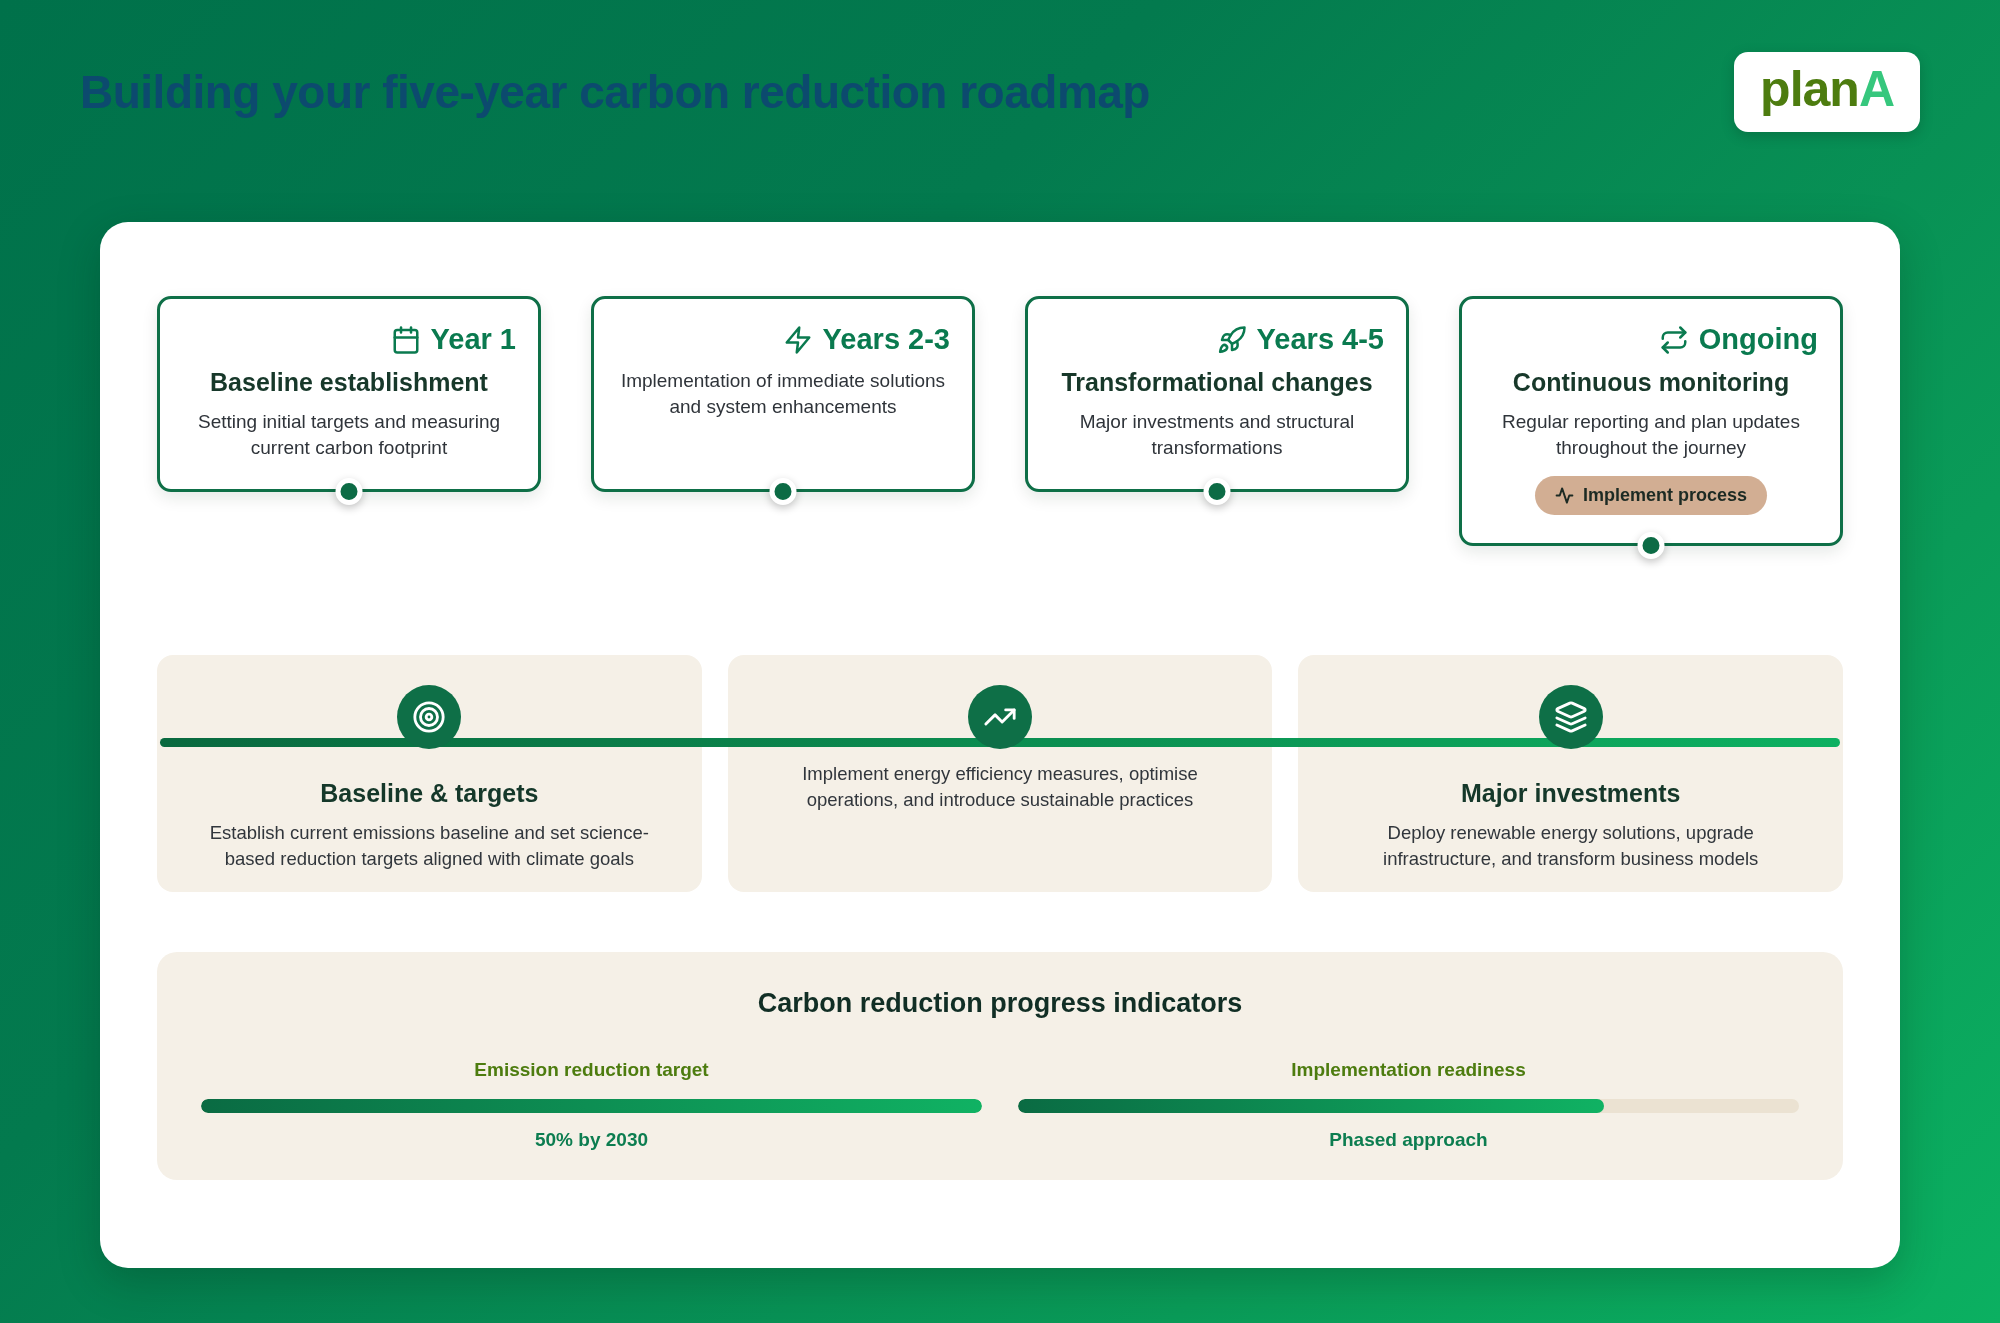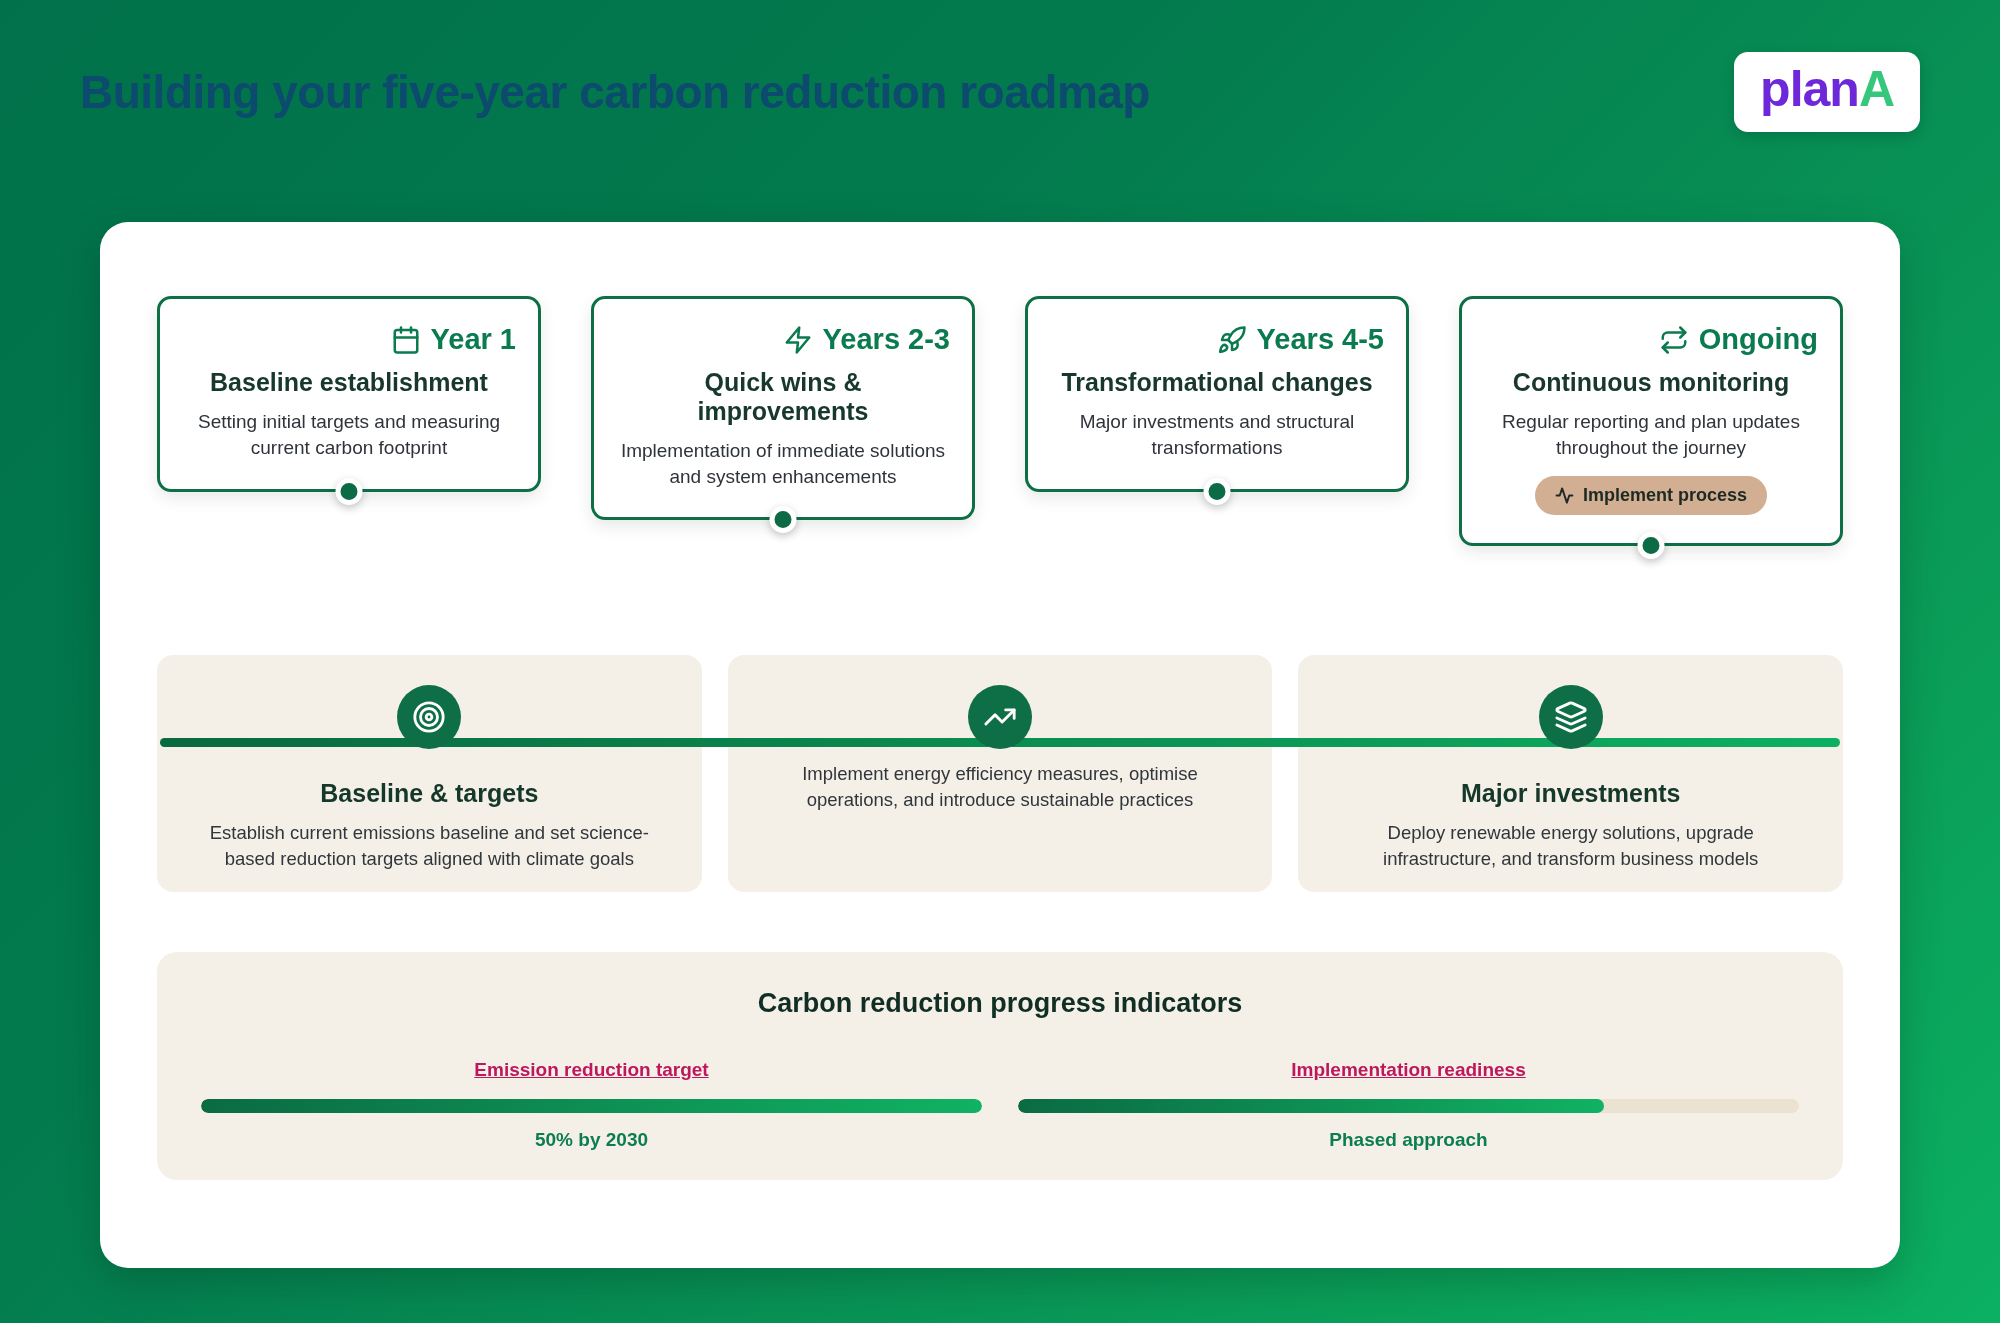--- a/index.html
+++ b/index.html
@@ -8,21 +8,21 @@
     font-family:"Liberation Sans", sans-serif;
     background:linear-gradient(135deg,#00714a 0%,#037a4e 35%,#0a9b58 75%,#0bb061 100%);
     position:relative; overflow:hidden;
   }
 
   
   .header { position:absolute; top:52px; left:80px; right:80px; display:flex; justify-content:space-between; align-items:center; }
   .page-title { color:#0c4a6e; font-size:46px; font-weight:700; letter-spacing:-0.5px; }
   .logo { background:#ffffff; border-radius:14px; padding:8px 26px 14px 26px; box-shadow:0 4px 14px rgba(0,0,0,.18); }
   .logo span { font-size:50px; font-weight:800; letter-spacing:-1px; }
-  .logo .p1 { color:#6d28d9; }
+  .logo .p1 { color:#4d7c0f; }
   .logo .p2 { color:#36c77d; }
 
   
   .main-card {
     position:absolute; left:100px; top:222px; width:1800px; height:1046px;
     background:#ffffff; border-radius:28px; box-shadow:0 14px 40px rgba(0,40,20,.25);
     padding:74px 57px 0 57px;
   }
 
   
@@ -63,21 +63,21 @@
   }
   .p-icon svg { width:34px; height:34px; stroke:#ffffff; }
   .p-title { margin-top:30px; font-size:25px; font-weight:700; color:#15382a; }
   .p-desc { margin:12px auto 0 auto; max-width:470px; font-size:18.5px; line-height:1.4; color:#31363c; }
 
   
   .progress-card { margin-top:60px; background:#f5f0e7; border-radius:20px; height:228px; padding-top:36px; }
   .progress-title { text-align:center; font-size:27px; font-weight:700; color:#112e25; }
   .indicator-row { display:flex; gap:36px; padding:0 44px; margin-top:40px; }
   .indicator { flex:1; text-align:center; }
-  .i-label { font-size:19px; font-weight:700; color:#be185d;text-decoration:underline; }
+  .i-label { font-size:19px; font-weight:700; color:#4d7c0f; }
   .i-track { margin-top:18px; height:14px; border-radius:7px; background:#ebe2d2; overflow:hidden; }
   .i-fill { height:100%; border-radius:7px; background:linear-gradient(90deg,#0a6b43,#10b263); }
   .i-value { margin-top:16px; font-size:19px; font-weight:700; color:#0c7d50; }
 </style>
 </head>
 <body>
 
 <div class="header">
   <div class="page-title">Building your five-year carbon reduction roadmap</div>
   <div class="logo">
@@ -104,21 +104,20 @@
       <div class="t-dot"></div>
     </div>
 
     <div class="t-card">
       <div class="t-period">
         <svg viewBox="0 0 24 24" fill="none" stroke-width="2" stroke-linecap="round" stroke-linejoin="round">
             <polygon points="13 2 3 14 12 14 11 22 21 10 12 10 13 2"></polygon>
           </svg>
         <span>Years 2-3</span>
       </div>
-      <div class="t-title">Quick wins &amp; improvements</div>
       <div class="t-desc">Implementation of immediate solutions and system enhancements</div>
       <div class="t-dot"></div>
     </div>
 
     <div class="t-card">
       <div class="t-period">
         <svg viewBox="0 0 24 24" fill="none" stroke-width="2" stroke-linecap="round" stroke-linejoin="round">
             <path d="M4.5 16.5c-1.5 1.26-2 5-2 5s3.74-.5 5-2c.71-.84.7-2.13-.09-2.91a2.18 2.18 0 0 0-2.91-.09z"></path>
             <path d="m12 15-3-3a22 22 0 0 1 2-3.95A12.88 12.88 0 0 1 22 2c0 2.72-.78 7.5-6 11a22.35 22.35 0 0 1-4 2z"></path>
             <path d="M9 12H4s.55-3.03 2-4c1.62-1.08 5 0 5 0"></path>

